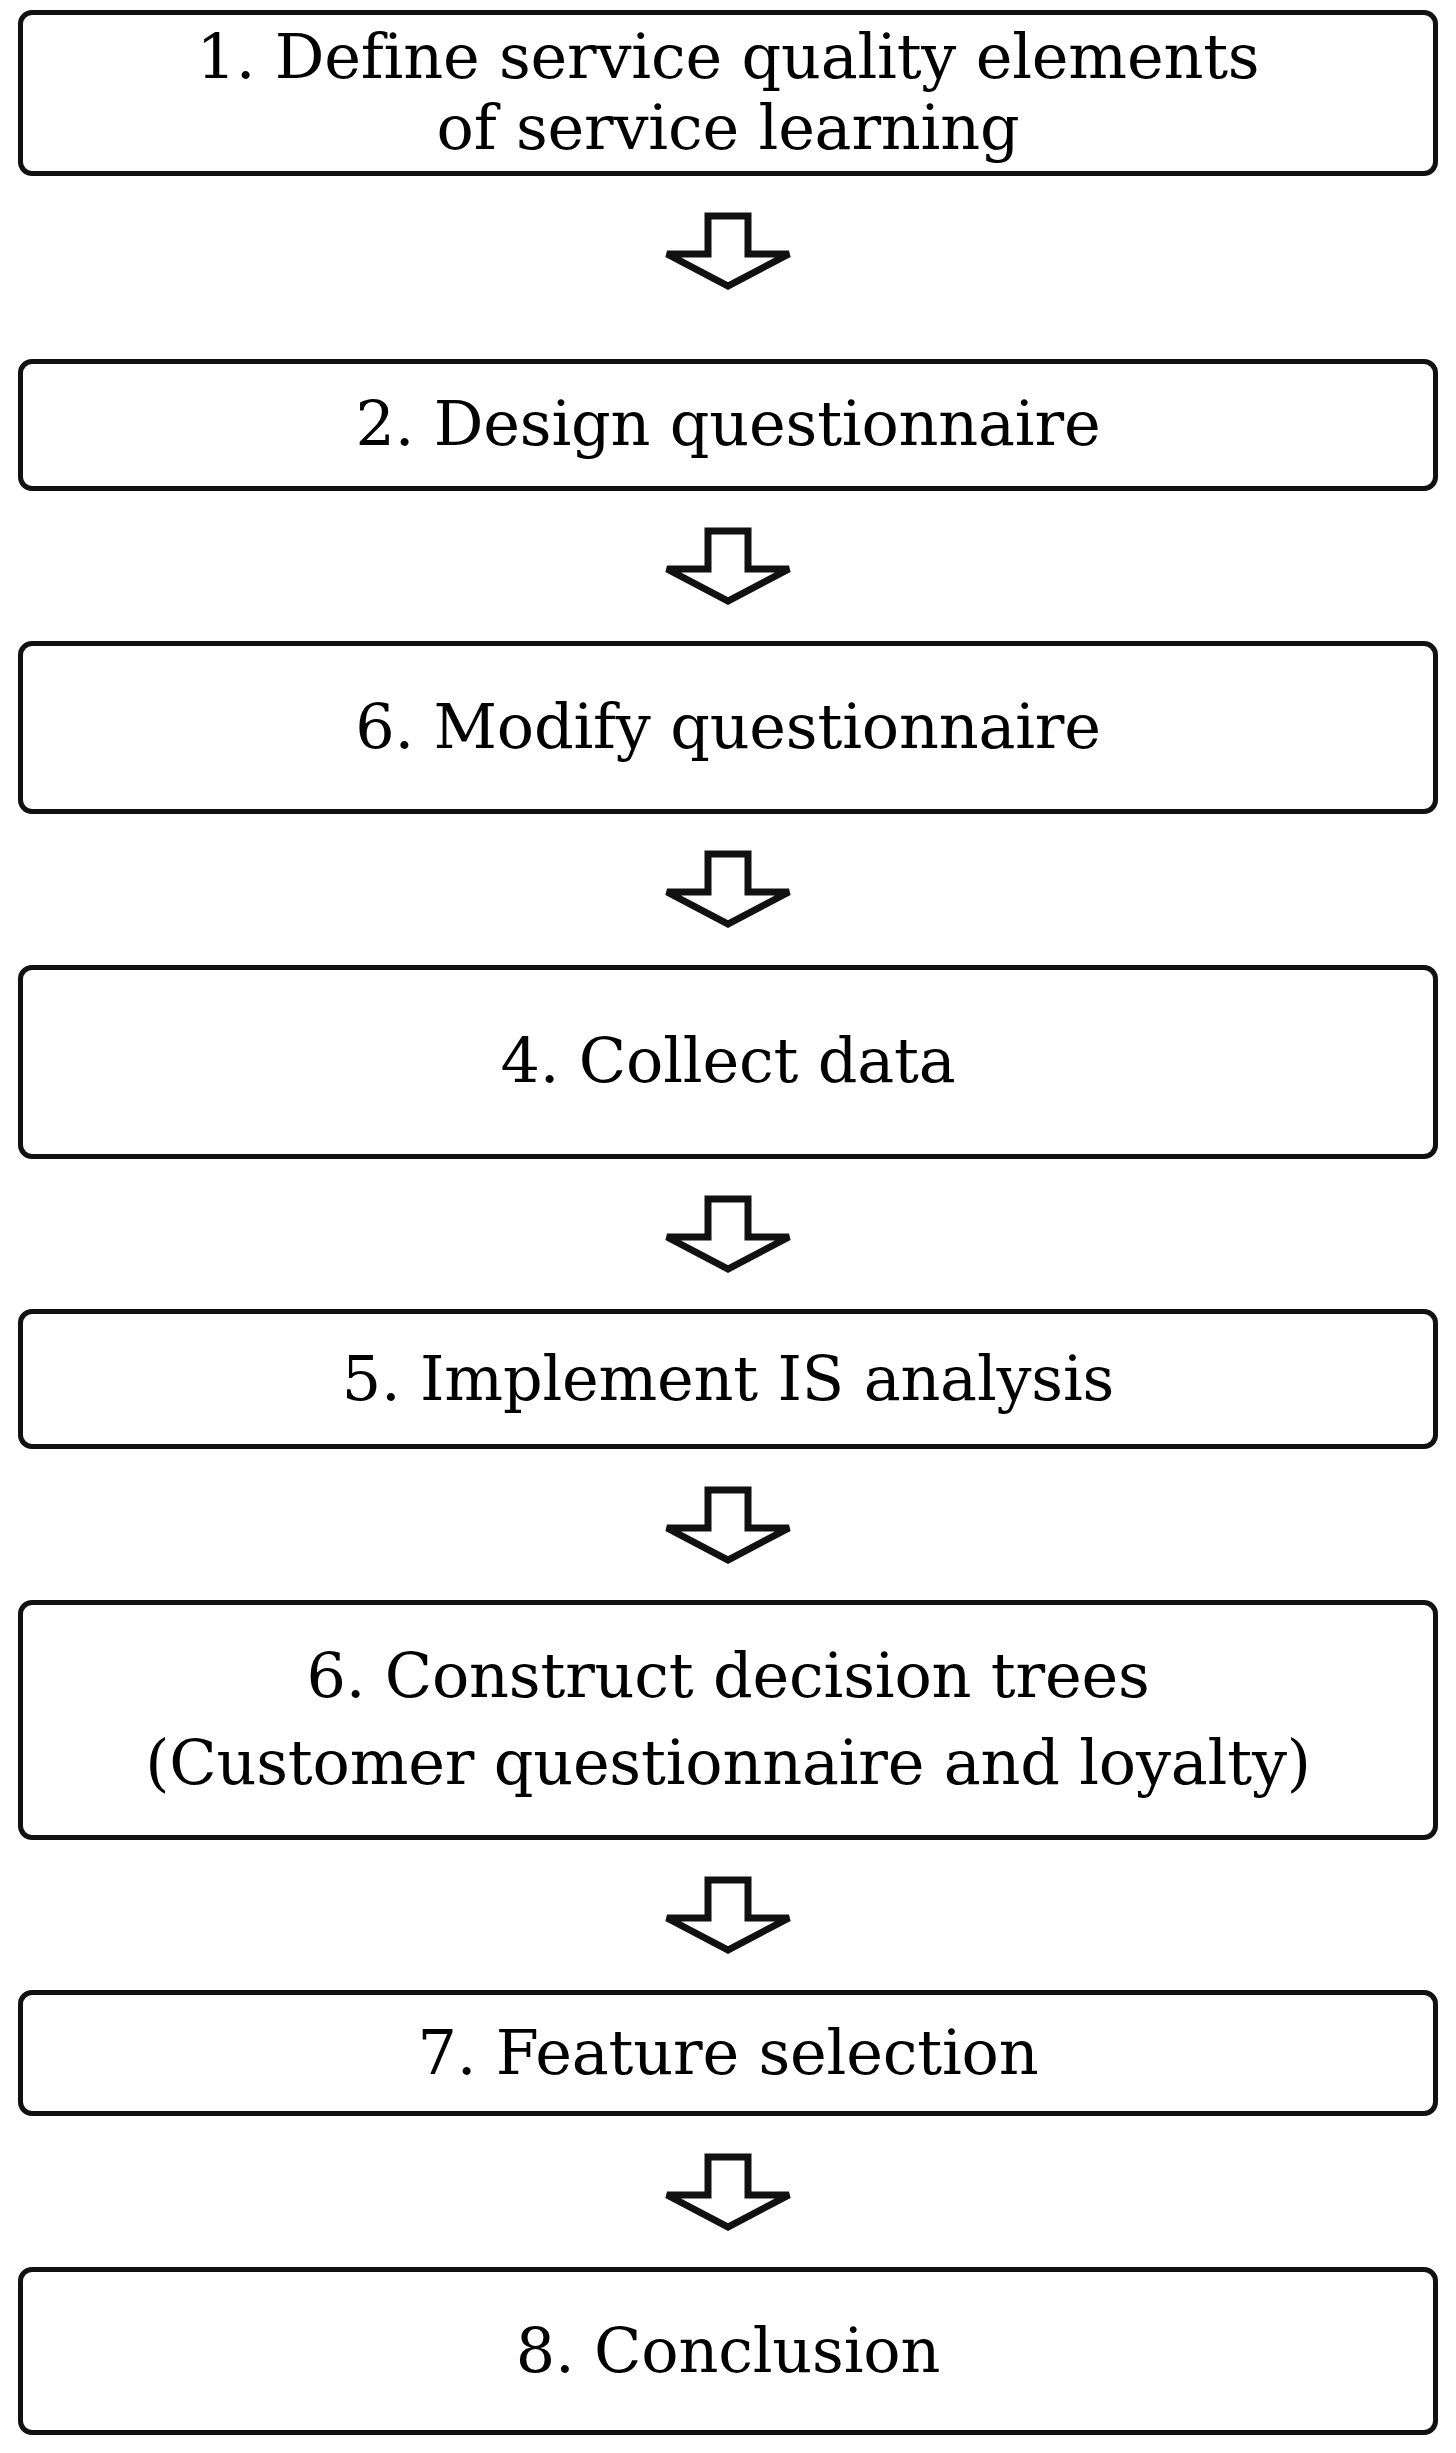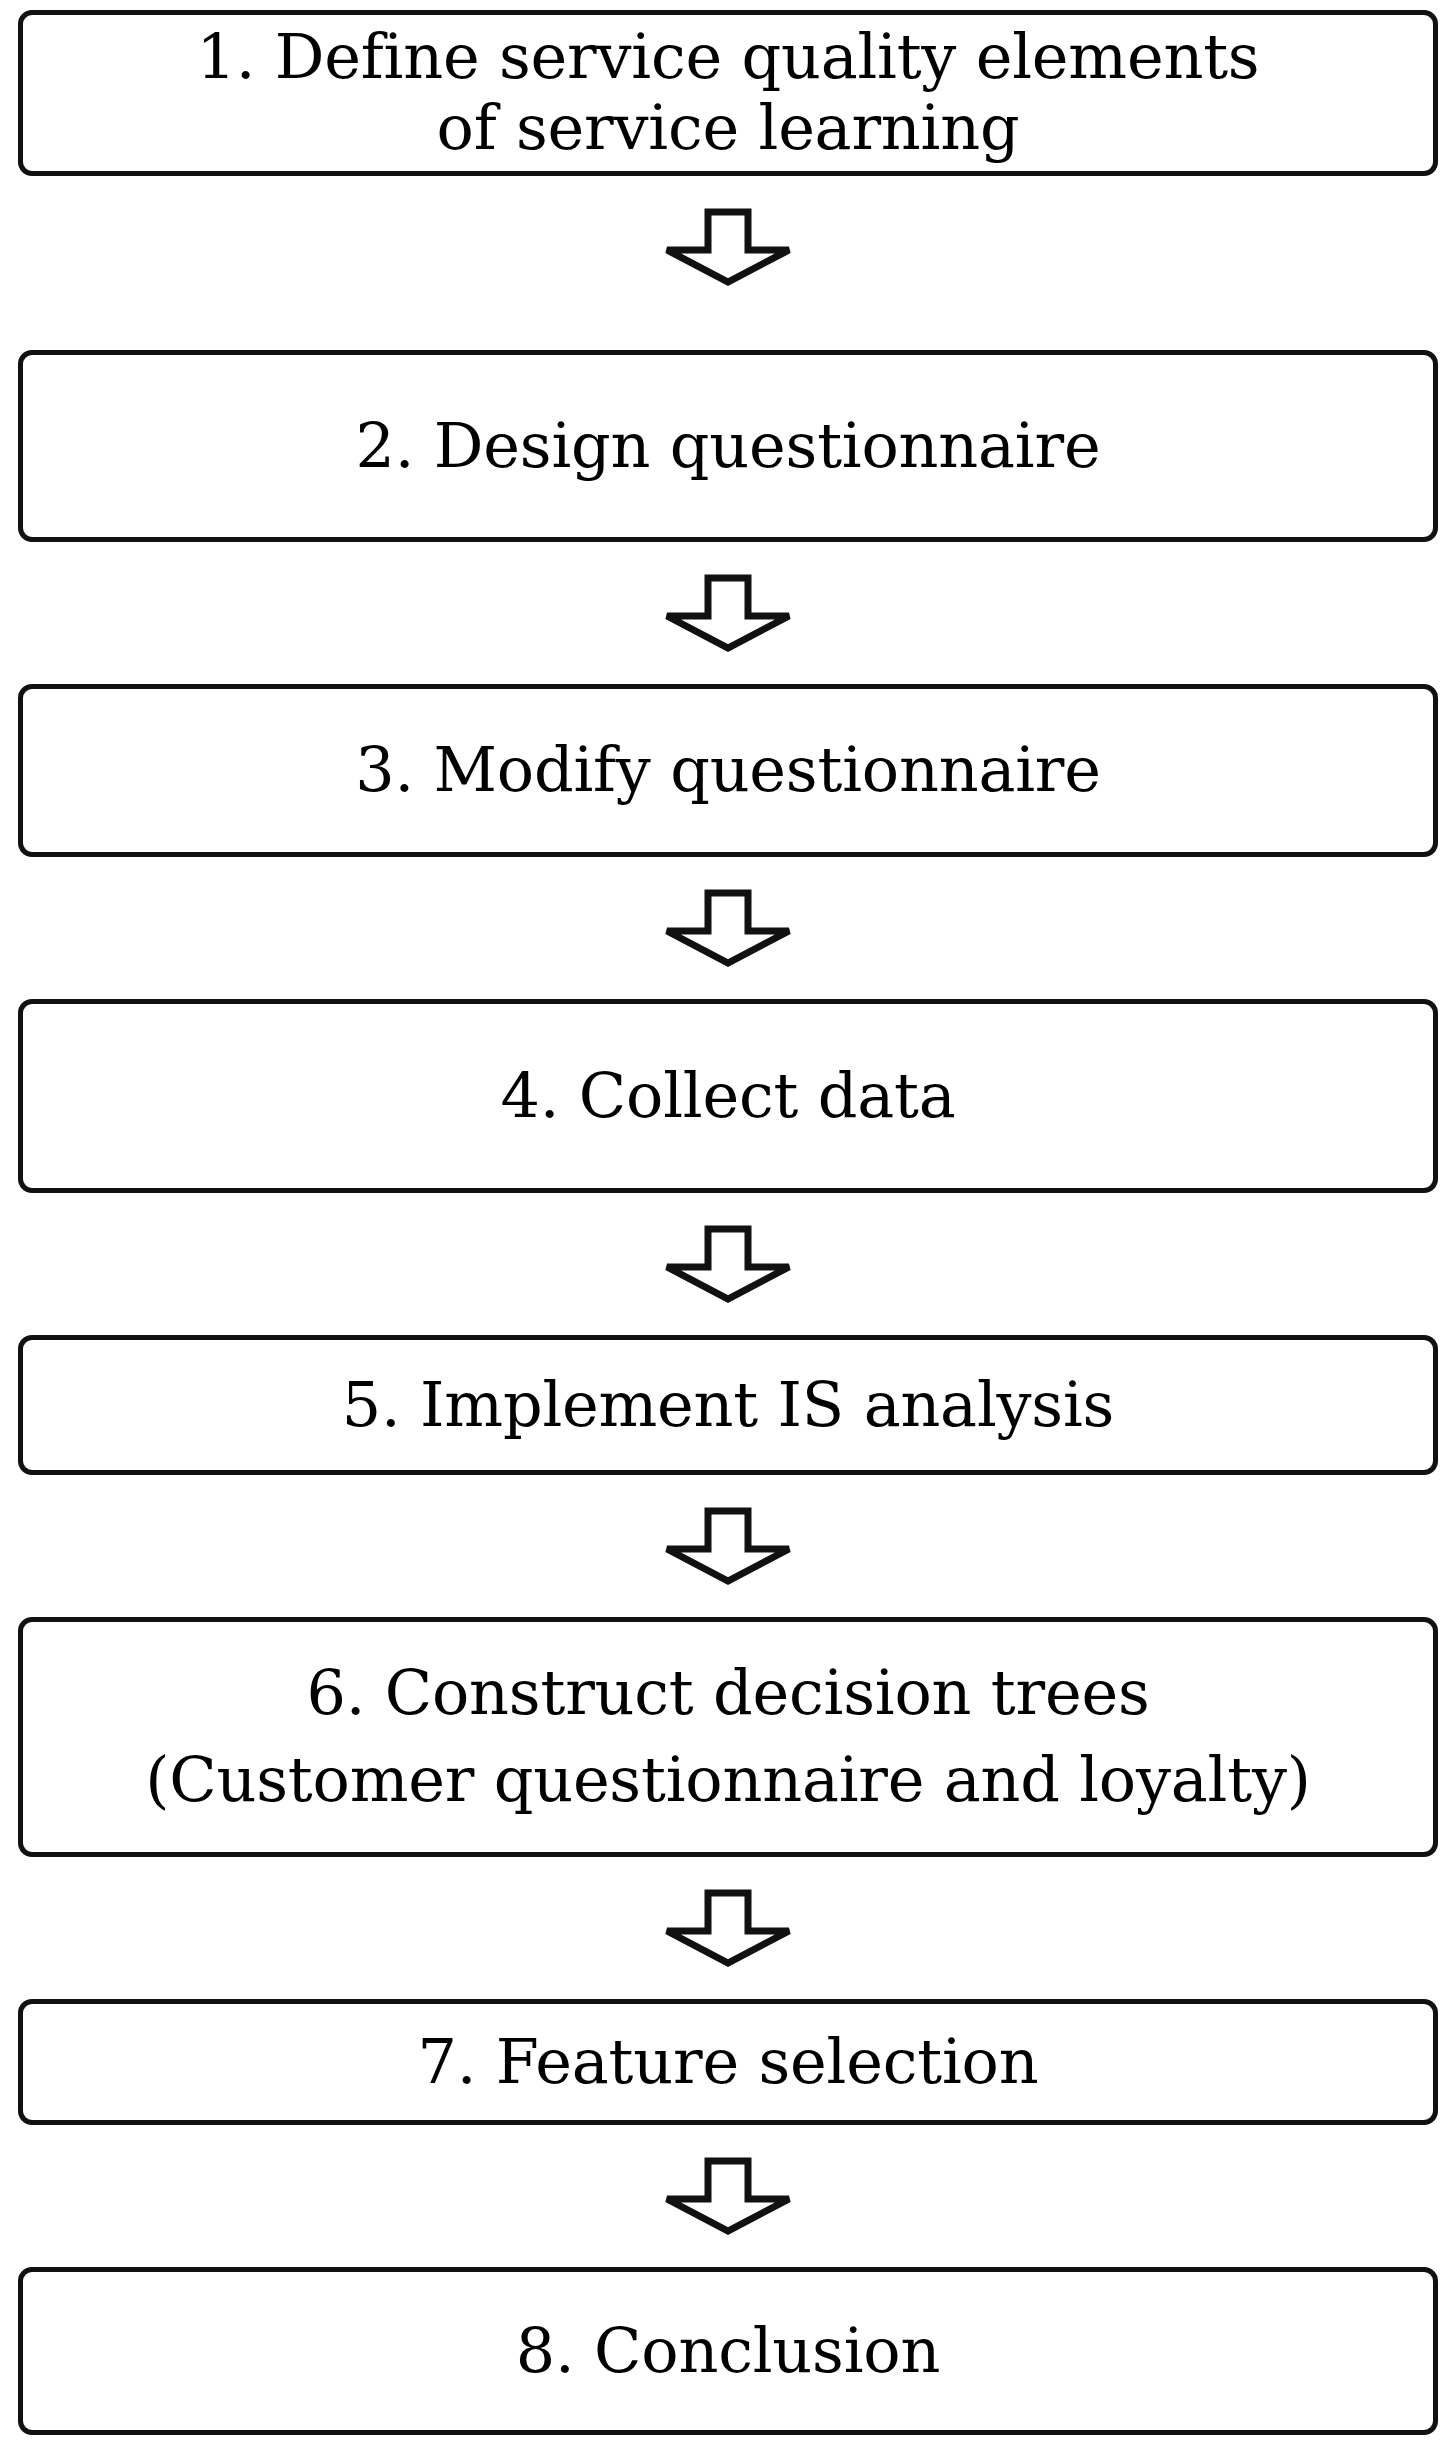--- a/index.html
+++ b/index.html
@@ -45,21 +45,21 @@
     display: block;
     font-size: 62px;
     line-height: 1.14;
     letter-spacing: -0.2px;
     white-space: nowrap;
     font-weight: 400;
   }
 
   
   .box-h1 { height: 166px; }
-  .box-h2 { height: 192px; margin-top: 32px; }
+  .box-h2 { height: 132px; margin-top: 32px; }
   .box-h3 { height: 173px; }
   .box-h4 { height: 194px; }
   .box-h5 { height: 140px; }
   .box-h6 { height: 240px; gap: 16px; }
   .box-h7 { height: 126px; }
   .box-h8 { height: 168px; }
 
   .arrow-wrap {
     flex: 1 1 auto;
     min-height: 72px;
@@ -101,21 +101,21 @@
     <span class="step-line">2. Design questionnaire</span>
   </div>
 
   <div class="arrow-wrap">
     <svg viewBox="0 0 134 78" xmlns="http://www.w3.org/2000/svg">
       <polygon class="arrow-shape" points="47,4 87,4 87,42 128,42 67,74 6,42 47,42"></polygon>
     </svg>
   </div>
 
   <div class="step-box box-h3">
-    <span class="step-line">3. Modify questionnaire</span>
+    <span class="step-line">6. Modify questionnaire</span>
   </div>
 
   <div class="arrow-wrap">
     <svg viewBox="0 0 134 78" xmlns="http://www.w3.org/2000/svg">
       <polygon class="arrow-shape" points="47,4 87,4 87,42 128,42 67,74 6,42 47,42"></polygon>
     </svg>
   </div>
 
   <div class="step-box box-h4">
     <span class="step-line">4. Collect data</span>

